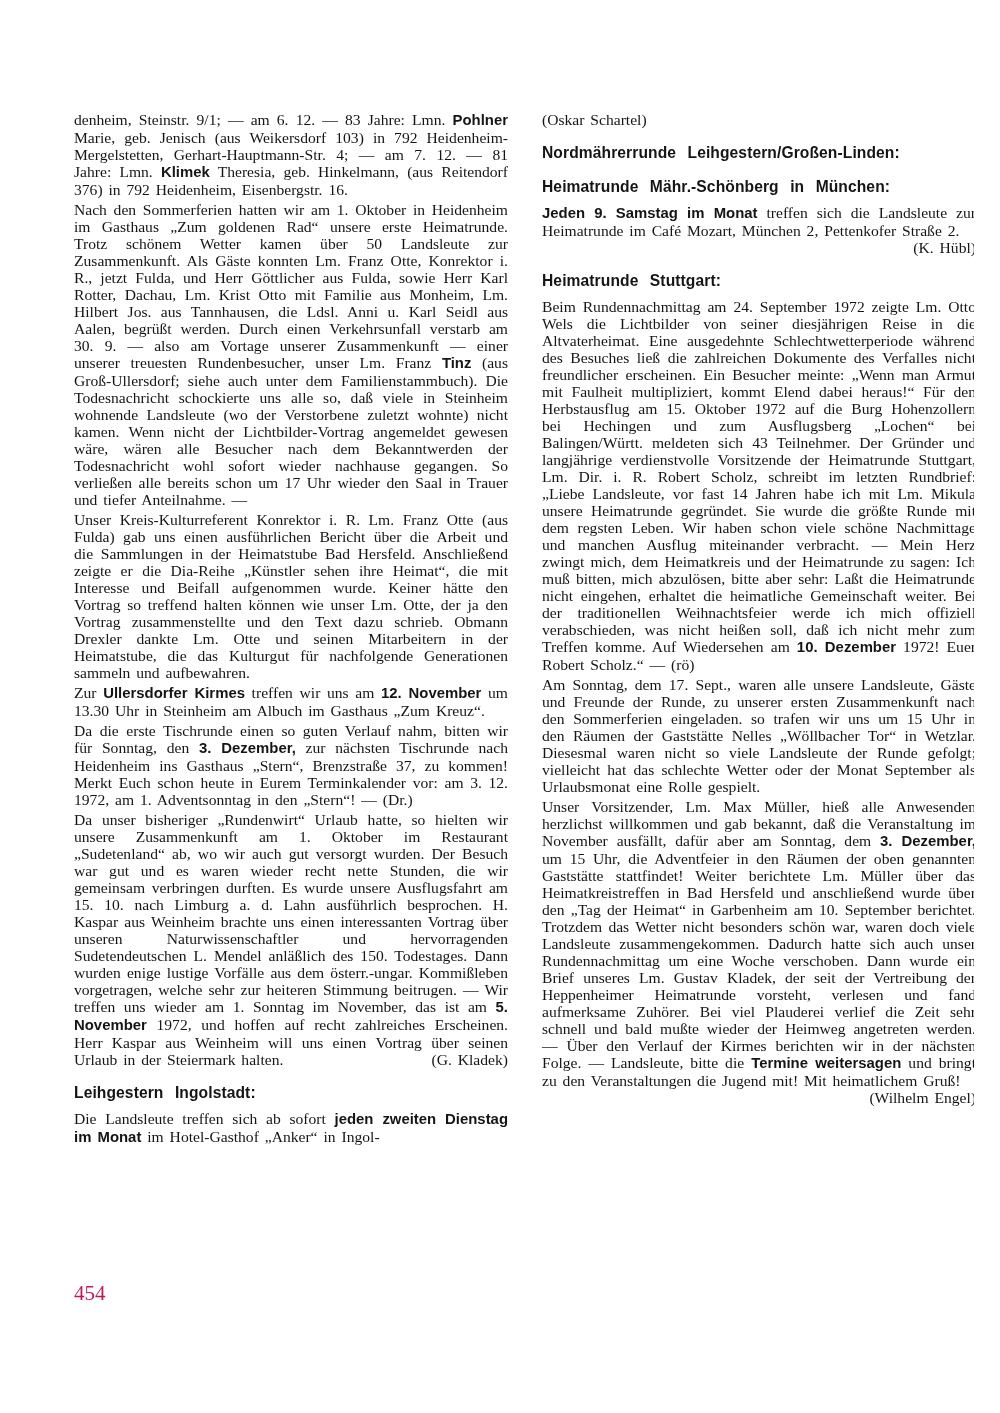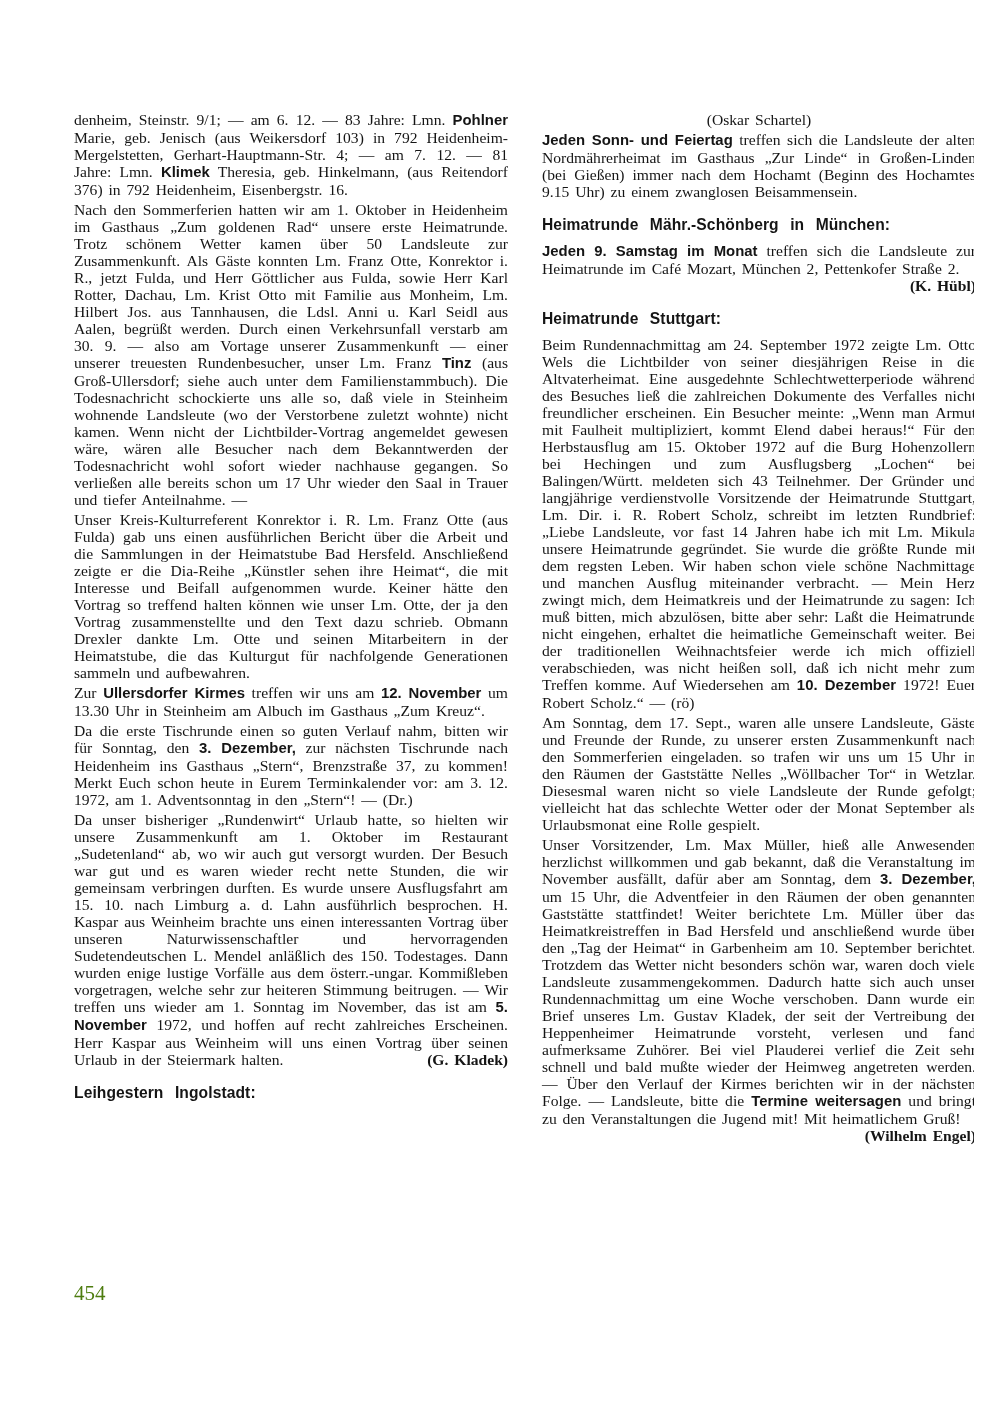--- a/index.html
+++ b/index.html
@@ -48,58 +48,58 @@
     text-align: left;
   }
   strong.emph {
     font-family: "Liberation Sans", "DejaVu Sans", sans-serif;
     font-weight: 700;
     font-size: 14.9px;
   }
   .sig {
     float: right;
     padding-left: 10px;
-    font-weight: bold;
   }
   .byline-right {
-    text-align: center;
+    text-align: left;
     margin: 0 0 3px 0;
     word-spacing: 2px;
   }
   .page-number {
     position: absolute;
     left: 48px;
     top: 1278px;
     font-family: "Liberation Serif", "DejaVu Serif", serif;
     font-size: 21px;
     line-height: 24px;
-    color: #4d7c0f;
+    color: #be185d;
   }
 </style>
 </head>
 <body>
 
 <div class="page">
 
   <div class="col">
     <p class="para"><span>denheim, Steinstr. 9/1; — am 6. 12. — 83 Jahre: Lmn. <strong class="emph">Pohlner</strong> Marie, geb. Jenisch (aus Weikersdorf 103) in 792 Heidenheim-Mergelstetten, Gerhart-Hauptmann-Str. 4; — am 7. 12. — 81 Jahre: Lmn. <strong class="emph">Klimek</strong> Theresia, geb. Hinkelmann, (aus Reitendorf 376) in 792 Heidenheim, Eisenbergstr. 16.</span></p>
     <p class="para"><span>Nach den Sommerferien hatten wir am 1. Oktober in Heidenheim im Gasthaus „Zum goldenen Rad“ unsere erste Heimatrunde. Trotz schönem Wetter kamen über 50 Landsleute zur Zusammenkunft. Als Gäste konnten Lm. Franz Otte, Konrektor i. R., jetzt Fulda, und Herr Göttlicher aus Fulda, sowie Herr Karl Rotter, Dachau, Lm. Krist Otto mit Familie aus Monheim, Lm. Hilbert Jos. aus Tannhausen, die Ldsl. Anni u. Karl Seidl aus Aalen, begrüßt werden. Durch einen Verkehrsunfall verstarb am 30. 9. — also am Vortage unserer Zusammenkunft — einer unserer treuesten Rundenbesucher, unser Lm. Franz <strong class="emph">Tinz</strong> (aus Groß-Ullersdorf; siehe auch unter dem Familienstammbuch). Die Todesnachricht schockierte uns alle so, daß viele in Steinheim wohnende Landsleute (wo der Verstorbene zuletzt wohnte) nicht kamen. Wenn nicht der Lichtbilder-Vortrag angemeldet gewesen wäre, wären alle Besucher nach dem Bekanntwerden der Todesnachricht wohl sofort wieder nachhause gegangen. So verließen alle bereits schon um 17 Uhr wieder den Saal in Trauer und tiefer Anteilnahme. —</span></p>
     <p class="para"><span>Unser Kreis-Kulturreferent Konrektor i. R. Lm. Franz Otte (aus Fulda) gab uns einen ausführlichen Bericht über die Arbeit und die Sammlungen in der Heimatstube Bad Hersfeld. Anschließend zeigte er die Dia-Reihe „Künstler sehen ihre Heimat“, die mit Interesse und Beifall aufgenommen wurde. Keiner hätte den Vortrag so treffend halten können wie unser Lm. Otte, der ja den Vortrag zusammenstellte und den Text dazu schrieb. Obmann Drexler dankte Lm. Otte und seinen Mitarbeitern in der Heimatstube, die das Kulturgut für nachfolgende Generationen sammeln und aufbewahren.</span></p>
     <p class="para"><span>Zur <strong class="emph">Ullersdorfer Kirmes</strong> treffen wir uns am <strong class="emph">12. November</strong> um 13.30 Uhr in Steinheim am Albuch im Gasthaus „Zum Kreuz“.</span></p>
     <p class="para"><span>Da die erste Tischrunde einen so guten Verlauf nahm, bitten wir für Sonntag, den <strong class="emph">3. Dezember,</strong> zur nächsten Tischrunde nach Heidenheim ins Gasthaus „Stern“, Brenzstraße 37, zu kommen! Merkt Euch schon heute in Eurem Terminkalender vor: am 3. 12. 1972, am 1. Adventsonntag in den „Stern“! — (Dr.)</span></p>
 
     <p class="para"><span>Da unser bisheriger „Rundenwirt“ Urlaub hatte, so hielten wir unsere Zusammenkunft am 1. Oktober im Restaurant „Sudetenland“ ab, wo wir auch gut versorgt wurden. Der Besuch war gut und es waren wieder recht nette Stunden, die wir gemeinsam verbringen durften. Es wurde unsere Ausflugsfahrt am 15. 10. nach Limburg a. d. Lahn ausführlich besprochen. H. Kaspar aus Weinheim brachte uns einen interessanten Vortrag über unseren Naturwissenschaftler und hervorragenden Sudetendeutschen L. Mendel anläßlich des 150. Todestages. Dann wurden enige lustige Vorfälle aus dem österr.-ungar. Kommißleben vorgetragen, welche sehr zur heiteren Stimmung beitrugen. — Wir treffen uns wieder am 1. Sonntag im November, das ist am <strong class="emph">5. November</strong> 1972, und hoffen auf recht zahlreiches Erscheinen. Herr Kaspar aus Weinheim will uns einen Vortrag über seinen Urlaub in der Steiermark halten.</span><span class="sig">(G. Kladek)</span></p>
 
     <h2 class="sect-heading">Leihgestern Ingolstadt:</h2>
+    <p class="para"><span>Die Landsleute treffen sich ab sofort <strong class="emph">jeden zweiten Dienstag im Monat</strong> im Hotel-Gasthof „Anker“ in Ingol-</span></p>
   </div>
 
   <div class="col">
     <p class="byline-right">(Oskar Schartel)</p>
 
-    <p class="para"><span><strong class="emph">Jeden Sonn- und Feiertag</strong> treffen sich die Landsleute der alten Nordmährerheimat im Gasthaus „Zur Linde“ in Großen-Linden (bei Gießen) immer nach dem Hochamt (Beginn des Hochamtes 9.15 Uhr) zu einem zwanglosen Beisammensein.</span></p>
+    <h2 class="sect-heading">Nordmährerrunde Leihgestern/Großen-Linden:</h2>
 
     <h2 class="sect-heading">Heimatrunde Mähr.-Schönberg in München:</h2>
     <p class="para"><span><strong class="emph">Jeden 9. Samstag im Monat</strong> treffen sich die Landsleute zur Heimatrunde im Café Mozart, München 2, Pettenkofer Straße 2.</span><span class="sig">(K. Hübl)</span></p>
 
     <h2 class="sect-heading">Heimatrunde Stuttgart:</h2>
     <p class="para"><span>Beim Rundennachmittag am 24. September 1972 zeigte Lm. Otto Wels die Lichtbilder von seiner diesjährigen Reise in die Altvaterheimat. Eine ausgedehnte Schlechtwetterperiode während des Besuches ließ die zahlreichen Dokumente des Verfalles nicht freundlicher erscheinen. Ein Besucher meinte: „Wenn man Armut mit Faulheit multipliziert, kommt Elend dabei heraus!“ Für den Herbstausflug am 15. Oktober 1972 auf die Burg Hohenzollern bei Hechingen und zum Ausflugsberg „Lochen“ bei Balingen/Württ. meldeten sich 43 Teilnehmer. Der Gründer und langjährige verdienstvolle Vorsitzende der Heimatrunde Stuttgart, Lm. Dir. i. R. Robert Scholz, schreibt im letzten Rundbrief: „Liebe Landsleute, vor fast 14 Jahren habe ich mit Lm. Mikula unsere Heimatrunde gegründet. Sie wurde die größte Runde mit dem regsten Leben. Wir haben schon viele schöne Nachmittage und manchen Ausflug miteinander verbracht. — Mein Herz zwingt mich, dem Heimatkreis und der Heimatrunde zu sagen: Ich muß bitten, mich abzulösen, bitte aber sehr: Laßt die Heimatrunde nicht eingehen, erhaltet die heimatliche Gemeinschaft weiter. Bei der traditionellen Weihnachtsfeier werde ich mich offiziell verabschieden, was nicht heißen soll, daß ich nicht mehr zum Treffen komme. Auf Wiedersehen am <strong class="emph">10. Dezember</strong> 1972! Euer Robert Scholz.“ — (rö)</span></p>
 
     <p class="para"><span>Am Sonntag, dem 17. Sept., waren alle unsere Landsleute, Gäste und Freunde der Runde, zu unserer ersten Zusammenkunft nach den Sommerferien eingeladen. so trafen wir uns um 15 Uhr in den Räumen der Gaststätte Nelles „Wöllbacher Tor“ in Wetzlar. Diesesmal waren nicht so viele Landsleute der Runde gefolgt; vielleicht hat das schlechte Wetter oder der Monat September als Urlaubsmonat eine Rolle gespielt.</span></p>
     <p class="para"><span>Unser Vorsitzender, Lm. Max Müller, hieß alle Anwesenden herzlichst willkommen und gab bekannt, daß die Veranstaltung im November ausfällt, dafür aber am Sonntag, dem <strong class="emph">3. Dezember,</strong> um 15 Uhr, die Adventfeier in den Räumen der oben genannten Gaststätte stattfindet! Weiter berichtete Lm. Müller über das Heimatkreistreffen in Bad Hersfeld und anschließend wurde über den „Tag der Heimat“ in Garbenheim am 10. September berichtet. Trotzdem das Wetter nicht besonders schön war, waren doch viele Landsleute zusammengekommen. Dadurch hatte sich auch unser Rundennachmittag um eine Woche verschoben. Dann wurde ein Brief unseres Lm. Gustav Kladek, der seit der Vertreibung der Heppenheimer Heimatrunde vorsteht, verlesen und fand aufmerksame Zuhörer. Bei viel Plauderei verlief die Zeit sehr schnell und bald mußte wieder der Heimweg angetreten werden. — Über den Verlauf der Kirmes berichten wir in der nächsten Folge. — Landsleute, bitte die <strong class="emph">Termine weitersagen</strong> und bringt zu den Veranstaltungen die Jugend mit! Mit heimatlichem Gruß!</span><span class="sig">(Wilhelm Engel)</span></p>
   </div>

